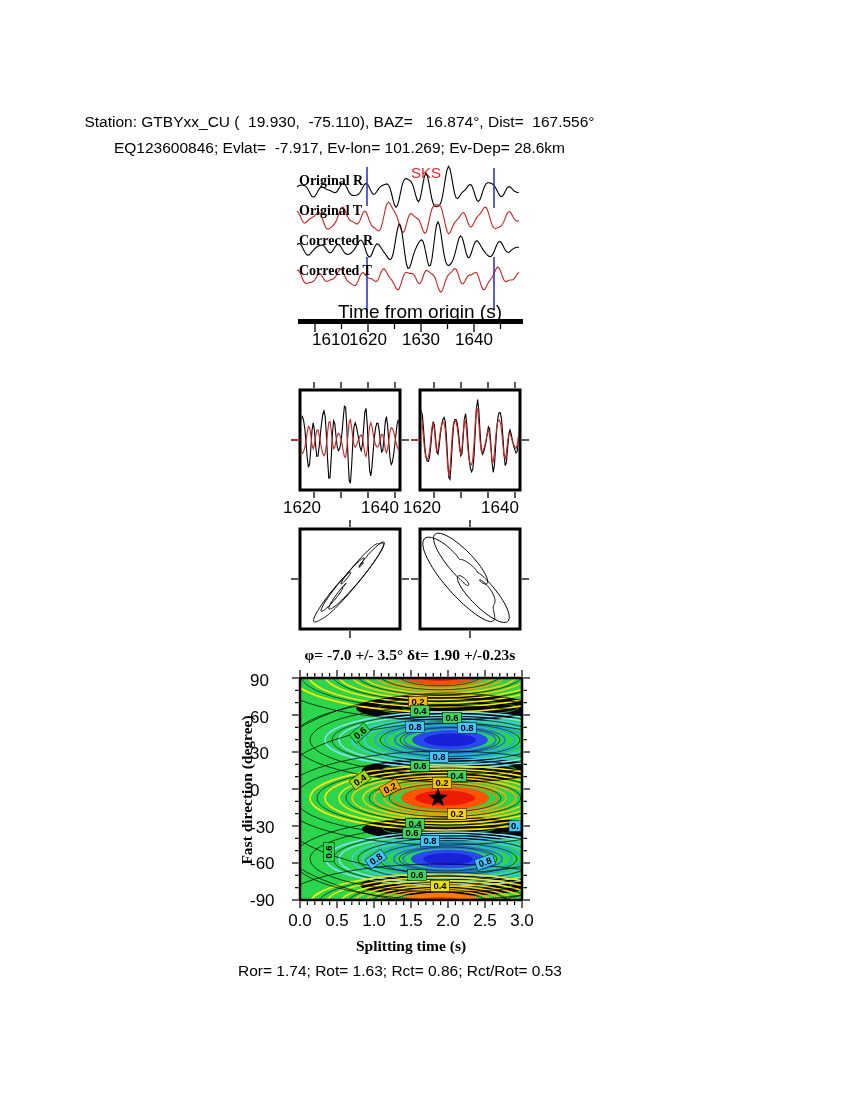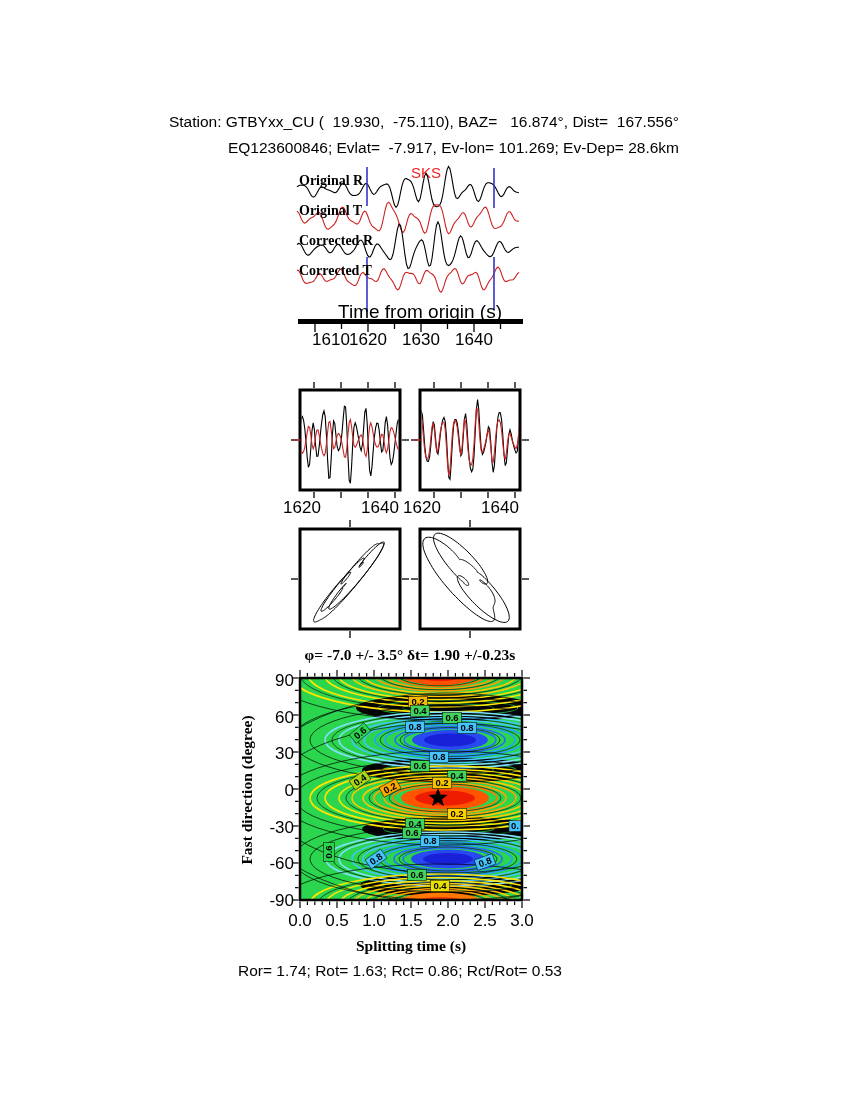--- a/index.html
+++ b/index.html
@@ -1,24 +1,24 @@
 <!DOCTYPE html>
 <html><head>
 <meta charset="utf-8">
 <style>
   html,body{margin:0;padding:0;}
   body{width:850px;height:1100px;background:#ffffff;position:relative;
        font-family:"Liberation Sans",sans-serif;color:#000;overflow:hidden;}
   .abs{position:absolute;}
-  .hdr{width:679px;text-align:right;font-size:15.5px;white-space:pre;}
+  .hdr{width:679px;text-align:center;font-size:15.5px;white-space:pre;}
   .tracelab{font-family:"Liberation Serif",serif;font-weight:bold;font-size:14px;white-space:nowrap;}
   .num{font-size:17px;white-space:nowrap;}
   .ctr{transform:translateX(-50%);}
   .serifb{font-family:"Liberation Serif",serif;font-weight:bold;font-size:15.5px;white-space:nowrap;}
-  .ytick{width:44px;text-align:right;}
+  .ytick{width:44px;text-align:left;}
   svg{overflow:visible;display:block;}
   svg text{font-family:"Liberation Sans",sans-serif;}
   .bar{background:#000;}
 </style>
 </head>
 <body>
 
 <div class="abs hdr" style="top:113px;left:0;">Station: GTBYxx_CU (  19.930,  -75.110), BAZ=   16.874°, Dist=  167.556°</div>
 <div class="abs hdr" style="top:139px;left:0;">EQ123600846; Evlat=  -7.917, Ev-lon= 101.269; Ev-Dep= 28.6km</div>
 

